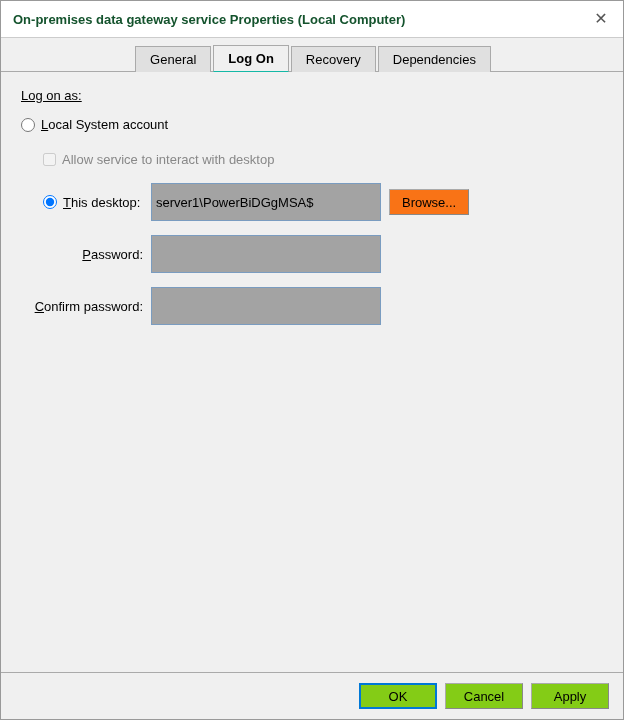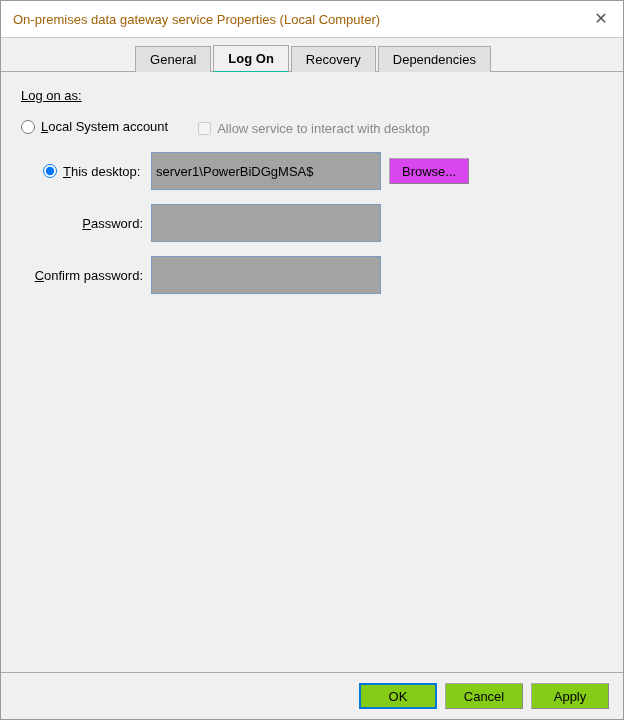--- a/index.html
+++ b/index.html
@@ -34,22 +34,22 @@
       border-bottom: 1px solid #ccc;
       padding: 8px 12px;
       display: flex;
       align-items: center;
       justify-content: space-between;
       min-height: 36px;
     }
 
     .title-bar-text {
       font-size: 13px;
-      color: #a16207;
-      font-weight: normal;
+      color: #14532d;
+      font-weight: bold;
     }
 
     .close-btn {
       width: 20px;
       height: 20px;
       background: none;
       border: none;
       cursor: pointer;
       font-size: 16px;
       color: #555;
@@ -103,22 +103,22 @@
 
     .section-label {
       font-size: 13px;
       margin-bottom: 14px;
       color: #000;
       text-decoration: underline;
     }
 
     .radio-group {
       display: flex;
-      flex-direction: row;
-      gap: 8px;
+      flex-direction: column;
+      gap: 16px;
     }
 
     .radio-row {
       display: flex;
       align-items: center;
       gap: 6px;
     }
 
     .radio-row input[type="radio"] {
       margin: 0;
@@ -188,21 +188,21 @@
       border: 1px solid #7a9cc0;
       background: #a3a3a3;
       padding: 18px 4px;
       font-size: 13px;
       outline: none;
     }
 
     .browse-btn {
       margin-left: 8px;
       padding: 3px 12px;
-      background: #d946ef;
+      background: #f97316;
       border: 1px solid #aaa;
       border-right-color: #888;
       border-bottom-color: #888;
       font-size: 13px;
       cursor: pointer;
       height: 26px;
     }
 
     .spacer {
       flex: 1;

